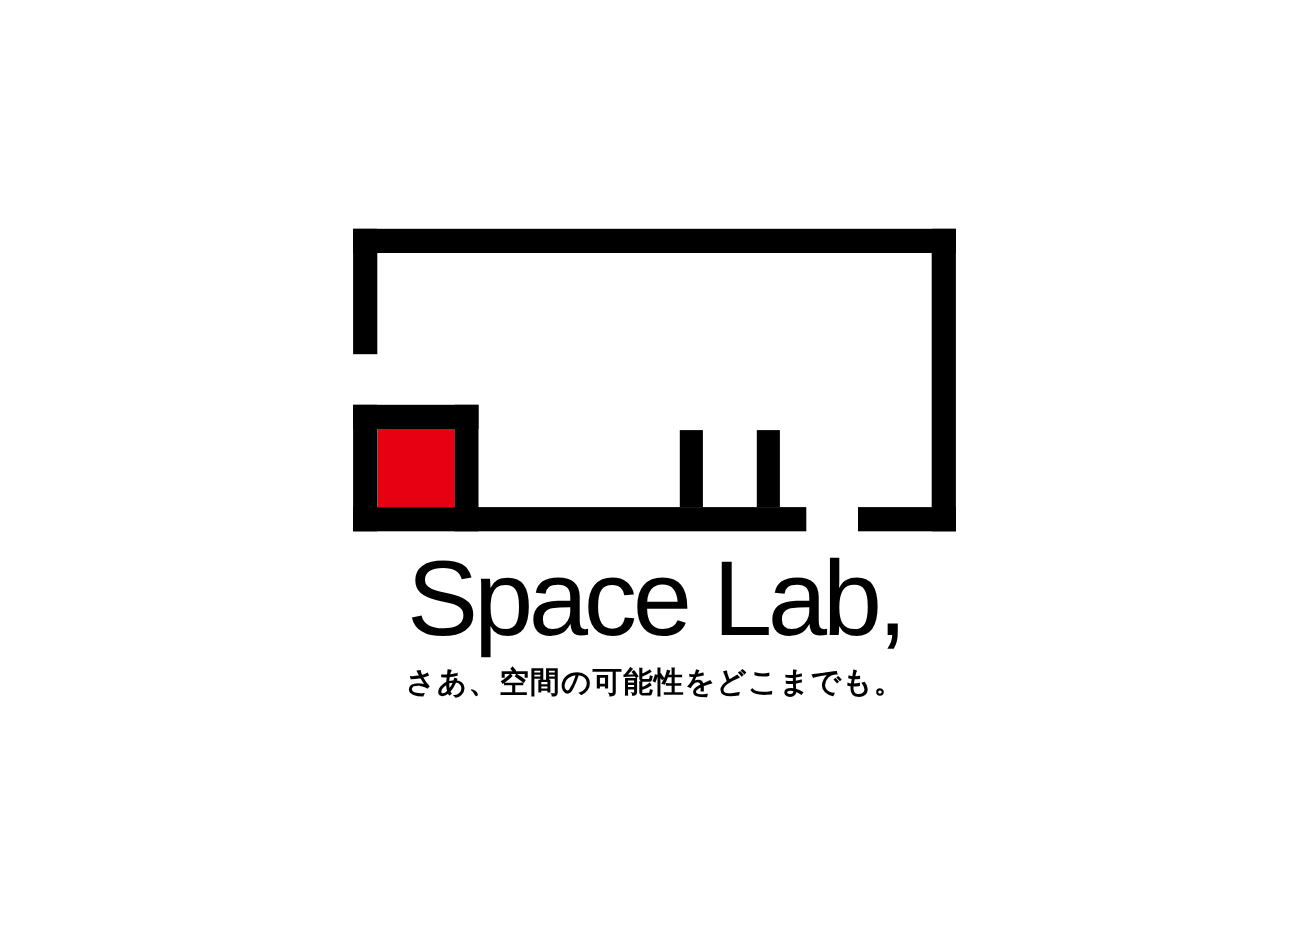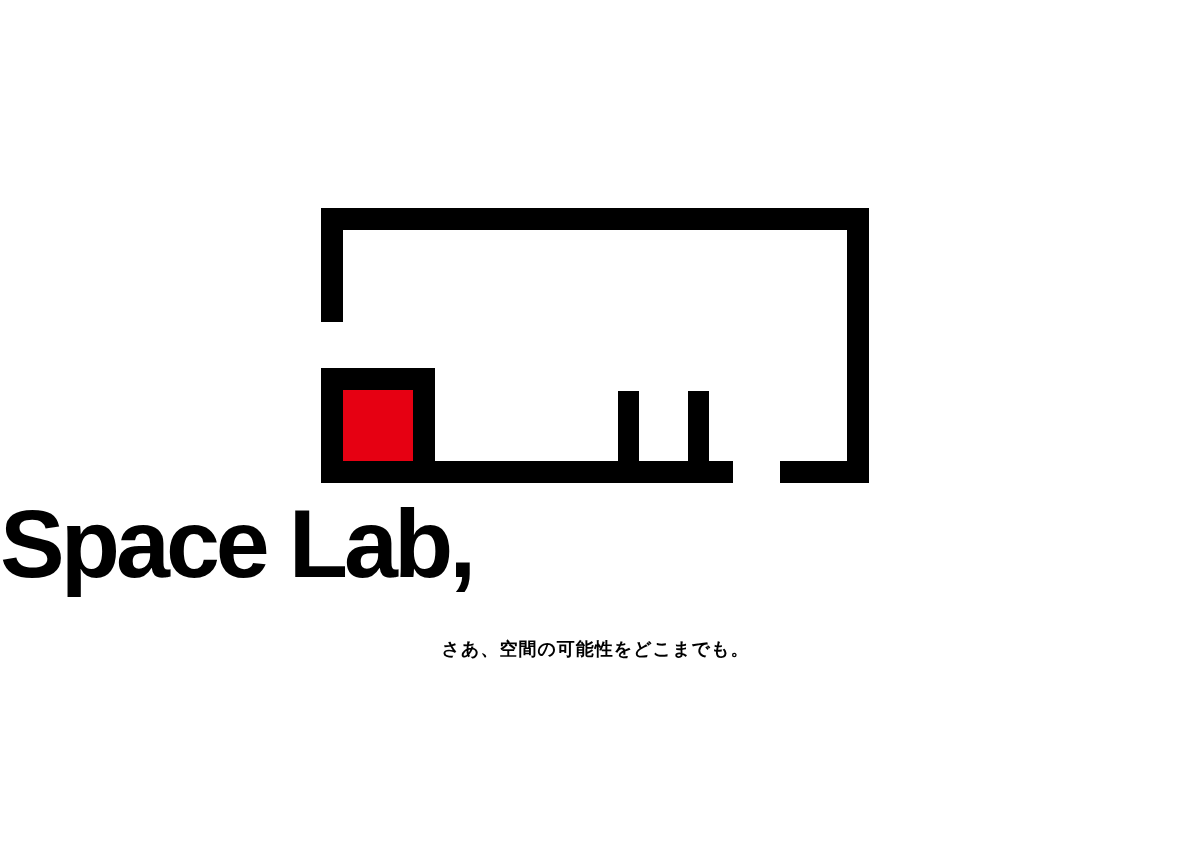--- a/index.html
+++ b/index.html
@@ -41,40 +41,40 @@
     top: 182px;
     width: 70px;
     height: 71px;
     background: #E60012;
   }
   .brand-name {
     position: absolute;
     left: 0;
     right: 0;
     top: 495px;
+    text-align: center;
     font-size: 97px;
-    font-weight: bold;
+    font-weight: normal;
     letter-spacing: -4px;
     line-height: 1;
     color: #000000;
     white-space: nowrap;
   }
   .tagline {
     position: absolute;
     left: 0;
     right: 0;
     top: 604px;
     text-align: center;
-    font-size: 18px;
+    font-size: 27px;
     font-weight: bold;
     letter-spacing: 1px;
     line-height: 1.2;
     color: #000000;
     white-space: nowrap;
-    margin-top: 35px;
   }
 </style>
 </head>
 <body>
 
 <div class="page">
 
   <div class="mark">
     <div class="bar wall-top"></div>
     <div class="bar wall-left"></div>

